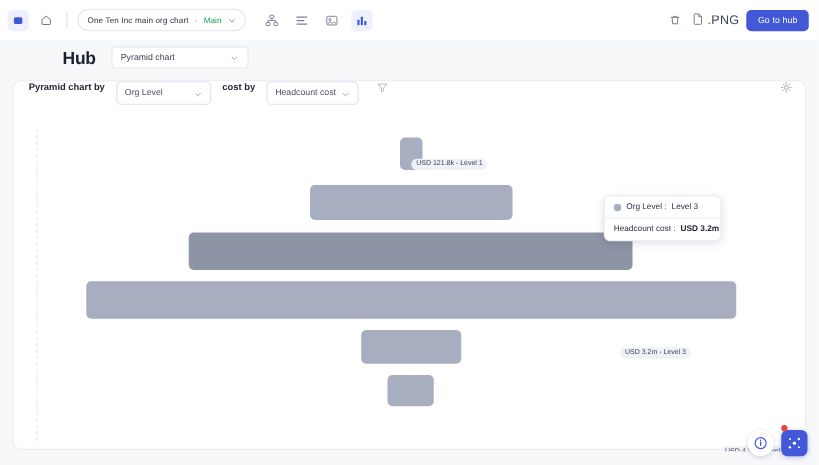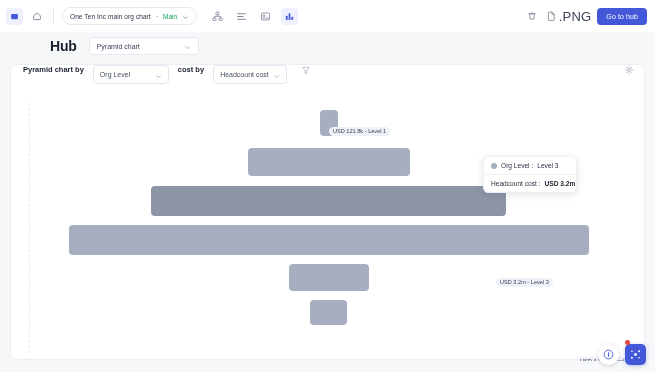--- a/index.html
+++ b/index.html
@@ -36,21 +36,21 @@
     height: 18px; padding: 0 7px;
     border: 1px solid #e5e8f0; border-radius: 9px;
     background: #ffffff; cursor: pointer;
   }
   .chart-pill .name { font-size: 6.5px; color: #2c3144; letter-spacing: .1px; white-space: nowrap; }
   .chart-pill .branch { font-size: 6.5px; color: #18a05a; white-space: nowrap; }
   .chart-pill .dot-sep { color: #18a05a; font-size: 6.5px; }
 
   .view-icons { display: flex; align-items: center; gap: 7px; margin-left: 7px; }
 
-  .png-label { font-size: 13px; color: #3d4358; letter-spacing: .2px; }
+  .png-label { font-size: 10px; color: #3d4358; letter-spacing: .2px; }
   .png-group { display: flex; align-items: center; gap: 3px; cursor: pointer; }
 
   .hub-btn {
     height: 17px; padding: 0 9px; border-radius: 4px;
     background: #4358d9; color: #fff; font-size: 7px;
     display: flex; align-items: center; justify-content: center;
     cursor: pointer; border: none; letter-spacing: .1px;
   }
 
   

